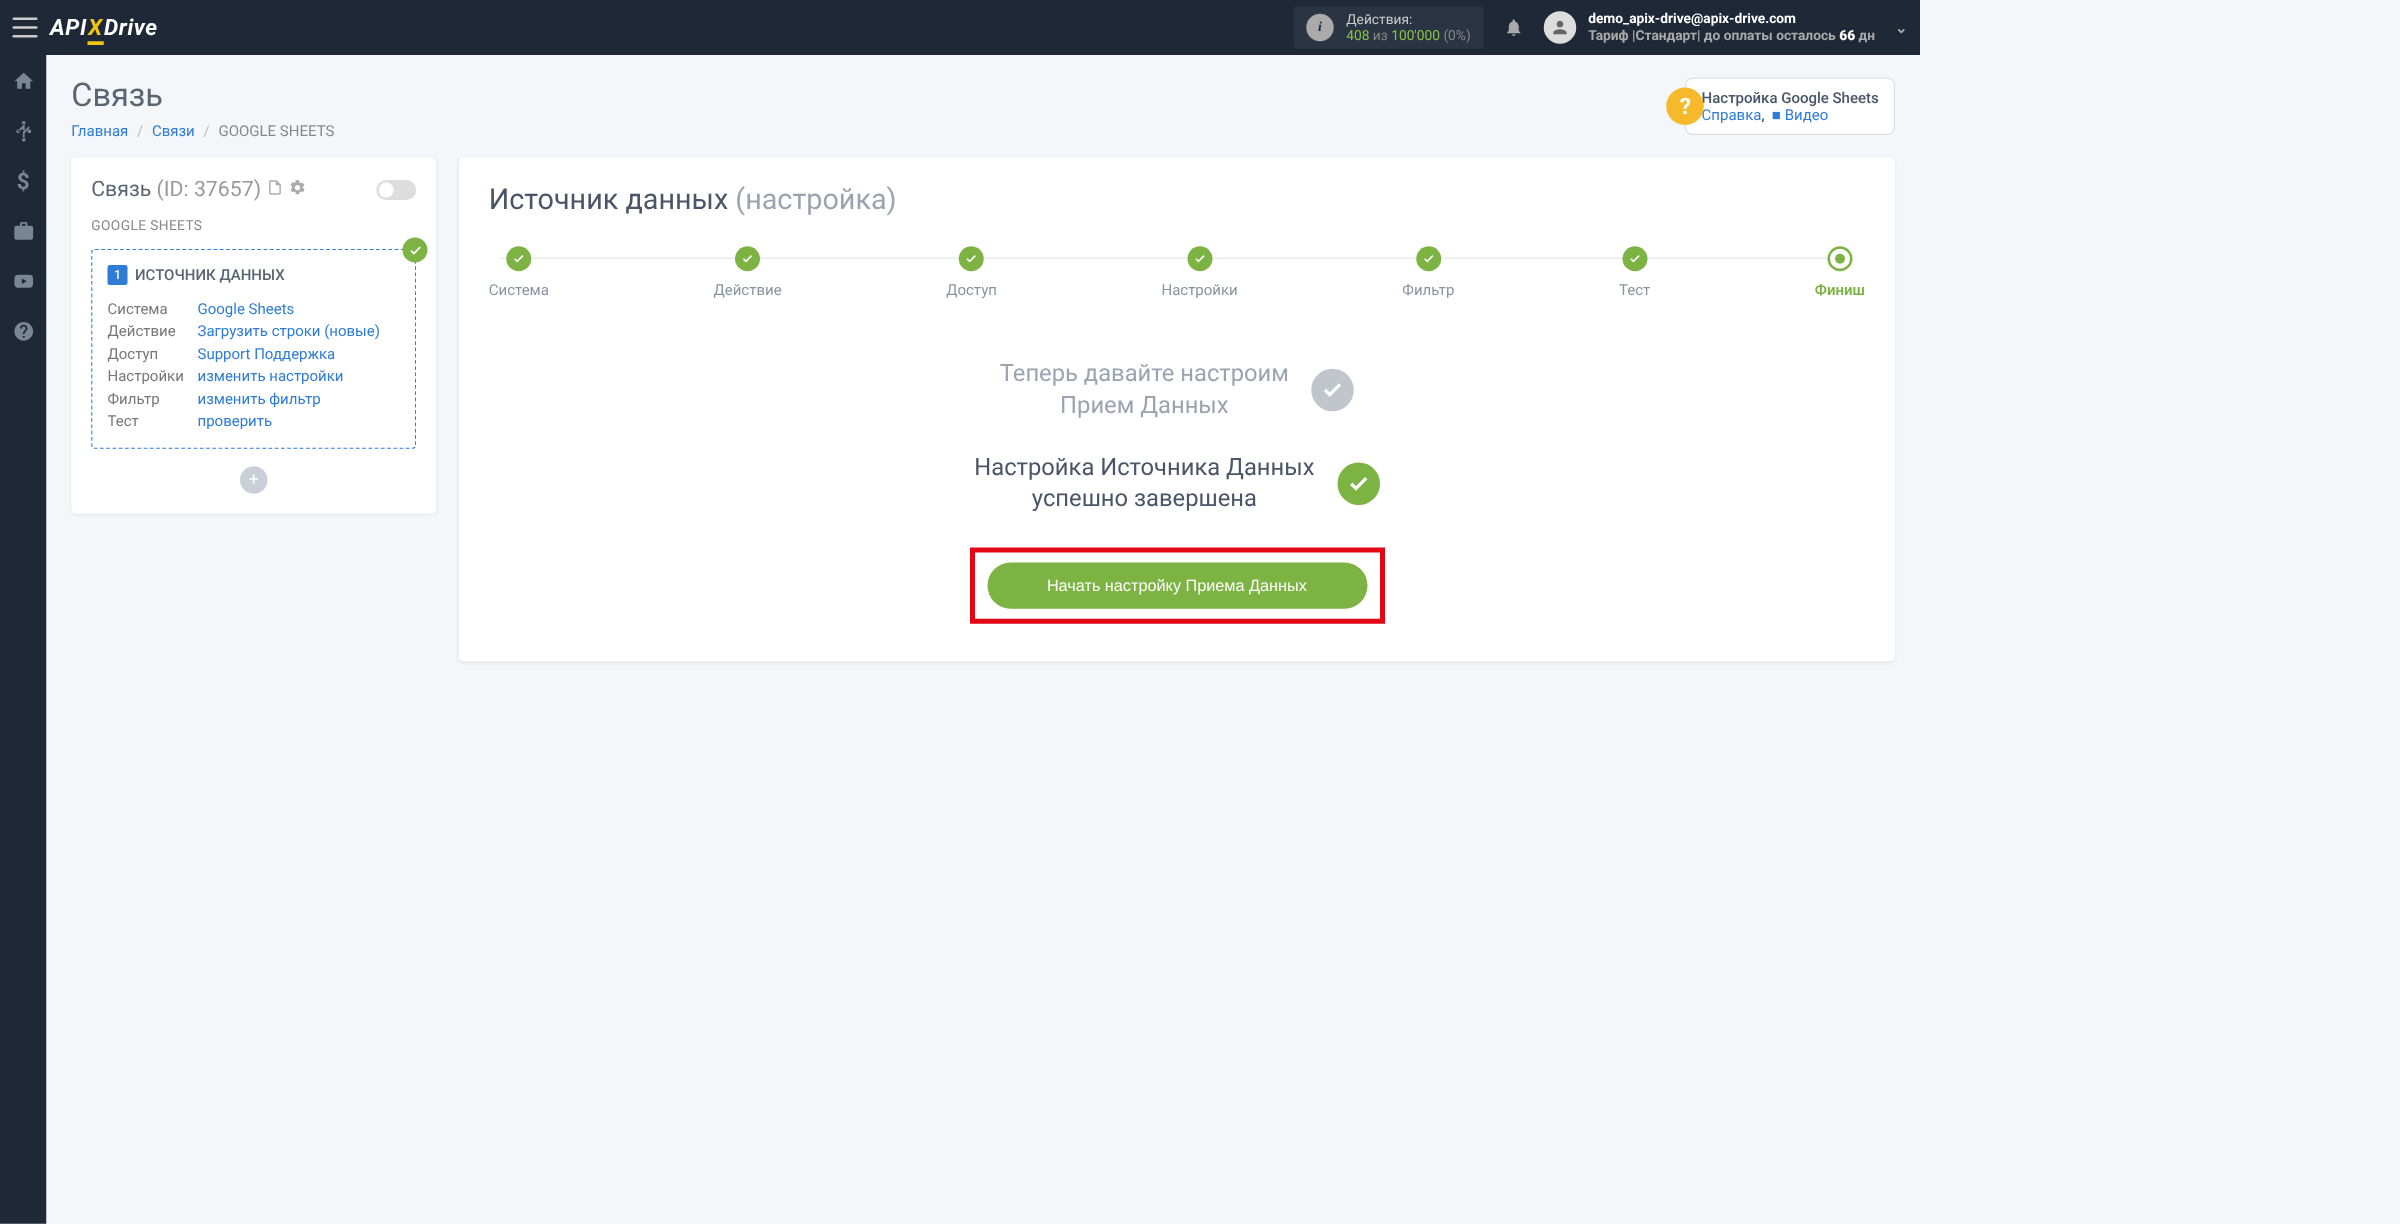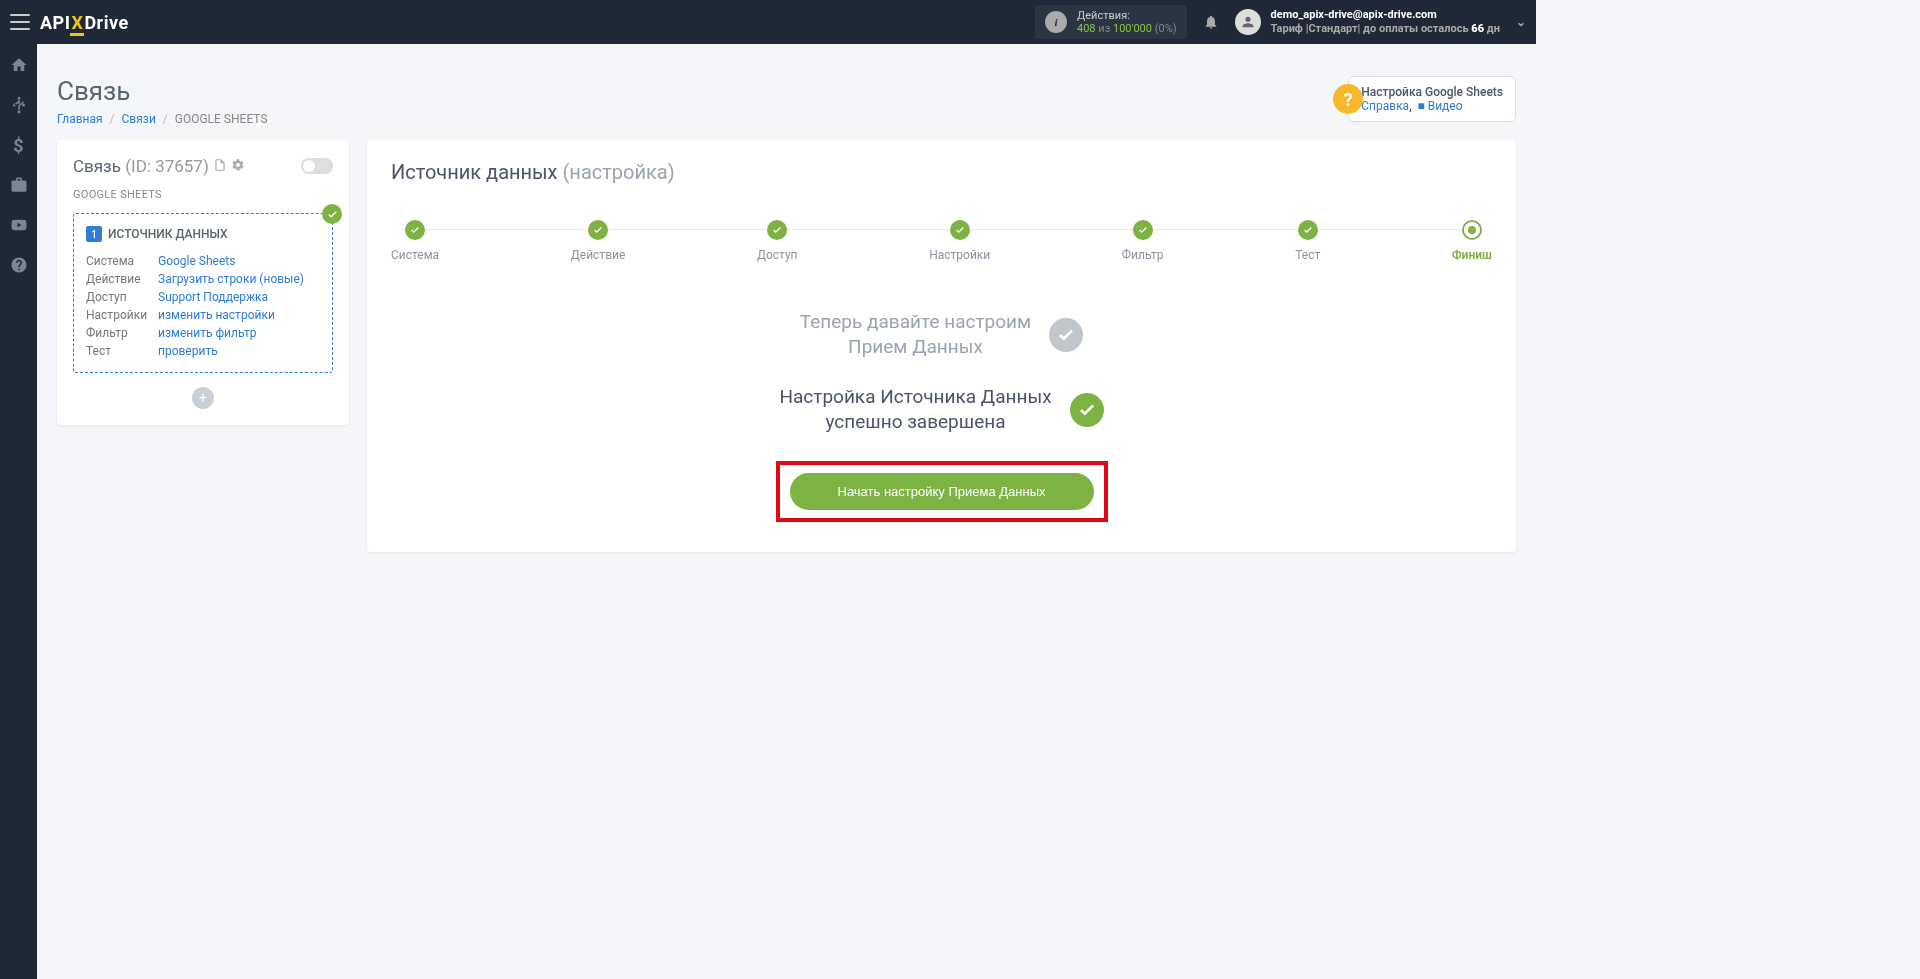--- a/index.html
+++ b/index.html
@@ -1,20 +1,20 @@
 <!DOCTYPE html>
 <html><head>
 <meta charset="utf-8">
 <style>
 * { margin: 0; padding: 0; box-sizing: border-box; }
 body { font-family: -apple-system, BlinkMacSystemFont, "Segoe UI", Roboto, sans-serif; background: #f4f6f9; color: #333; font-size: 13px; width: 1536px; }
 .topbar { background: #1e2836; height: 44px; display: flex; align-items: center; padding: 0 10px; color: #fff; position: relative; }
 .hamburger { width: 20px; height: 16px; display: flex; flex-direction: column; justify-content: space-between; cursor: pointer; margin-right: 10px; }
 .hamburger span { display: block; height: 2px; background: #ccc; border-radius: 1px; }
-.logo { font-weight: bold; font-size: 18px; letter-spacing: 0.5px; color: #fff; }
+.logo { font-weight: bold; font-size: 18px; letter-spacing: 0.5px; color: #fff; font-style: italic; }
 .logo .x { color: #f1c40f; border-bottom: 3px solid #f1c40f; padding: 0 1px; }
 .topbar-right { margin-left: auto; display: flex; align-items: center; gap: 16px; }
 .actions-box { background: #2a3442; border-radius: 3px; padding: 4px 10px; display: flex; align-items: center; gap: 10px; font-size: 11px; }
 .info-circle { width: 22px; height: 22px; border-radius: 50%; background: #aaa; color: #1e2836; display: flex; align-items: center; justify-content: center; font-weight: bold; font-style: italic; font-family: Georgia, serif; }
 .actions-text .line1 { color: #ccc; }
 .actions-text .line2 { color: #8bc34a; }
 .actions-text .line2 .muted { color: #888; }
 .bell-icon { width: 16px; height: 18px; fill: #aaa; cursor: pointer; }
 .user-block { display: flex; align-items: center; gap: 10px; cursor: pointer; font-weight: bold; }
 .avatar { width: 26px; height: 26px; border-radius: 50%; background: #ddd; display: flex; align-items: center; justify-content: center; }
@@ -23,21 +23,21 @@
 .user-text .email { color: #fff; }
 .user-text .plan { color: #aaa; text-align: center; }
 .user-text .plan b { color: #fff; }
 .chev { color: #aaa; font-size: 12px; margin-left: 6px; }
 
 .leftnav { position: absolute; left: 0; top: 44px; width: 37px; background: #1e2836; height: calc(100% - 44px); display: flex; flex-direction: column; align-items: center; padding-top: 12px; gap: 22px; }
 .leftnav .nav-icon { width: 18px; height: 18px; color: #7a8596; cursor: pointer; display: flex; align-items: center; justify-content: center; }
 .leftnav .nav-icon svg { width: 18px; height: 18px; fill: currentColor; }
 .dollar { font-size: 18px; font-weight: bold; color: #7a8596; }
 
-.page { margin-left: 37px; padding: 32px 20px; }
+.page { margin-left: 37px; padding: 18px 20px; }
 .page-head { display: flex; align-items: flex-start; justify-content: space-between; margin-bottom: 14px; }
 .page-title { font-size: 26px; color: #5a6572; font-weight: 400; margin-bottom: 6px; }
 .breadcrumb { font-size: 12px; color: #888; }
 .breadcrumb a { color: #2e7cd6; text-decoration: none; }
 .breadcrumb .sep { margin: 0 4px; color: #bbb; }
 .help-box { background: #fff; border: 1px solid #ddd; border-radius: 6px; padding: 8px 12px; font-size: 12px; position: relative; }
 .help-box .q { position: absolute; left: -16px; top: 50%; transform: translateY(-50%); width: 30px; height: 30px; border-radius: 50%; background: #f5b92b; color: #fff; font-weight: bold; font-size: 18px; display: flex; align-items: center; justify-content: center; }
 .help-box .title { color: #4a5568; font-weight: 500; }
 .help-box a { color: #2e7cd6; text-decoration: none; }
 .help-box .video-icon { color: #2e7cd6; }
@@ -55,21 +55,21 @@
 .source-box .badge svg { width: 11px; height: 11px; stroke: #fff; stroke-width: 3; fill: none; }
 .source-box .hdr { display: flex; align-items: center; gap: 6px; font-size: 12px; color: #5a6572; font-weight: 500; margin-bottom: 10px; }
 .source-box .hdr .num { background: #2e7cd6; color: #fff; width: 16px; height: 16px; display: flex; align-items: center; justify-content: center; font-size: 10px; border-radius: 2px; }
 .source-box table { width: 100%; font-size: 12px; border-collapse: collapse; }
 .source-box td { padding: 2px 0; vertical-align: top; }
 .source-box td:first-child { color: #777; width: 72px; }
 .source-box td a { color: #2e7cd6; text-decoration: none; }
 .plus-btn { width: 22px; height: 22px; border-radius: 50%; background: #c9cfd6; color: #fff; display: flex; align-items: center; justify-content: center; margin: 14px auto 0; cursor: pointer; font-size: 14px; }
 
 .main-card { flex: 1; background: #fff; border-radius: 4px; box-shadow: 0 1px 3px rgba(0,0,0,0.07); padding: 20px 24px 30px; }
-.main-title { font-size: 20px; color: #4a5568; margin-bottom: 36px; }
+.main-title { font-size: 23px; color: #4a5568; margin-bottom: 24px; }
 .main-title .muted { color: #9aa4b0; }
 
 .stepper { display: flex; align-items: flex-start; justify-content: space-between; margin-bottom: 48px; position: relative; }
 .stepper::before { content: ''; position: absolute; top: 9px; left: 10px; right: 10px; height: 1px; background: #e4e8ec; z-index: 0; }
 .step { display: flex; flex-direction: column; align-items: center; gap: 8px; z-index: 1; font-size: 12px; color: #8a94a0; cursor: pointer; }
 .step .dot { width: 20px; height: 20px; border-radius: 50%; background: #7cb342; display: flex; align-items: center; justify-content: center; }
 .step .dot svg { width: 10px; height: 10px; stroke: #fff; stroke-width: 3; fill: none; }
 .step.final .dot { background: #fff; border: 2px solid #7cb342; position: relative; }
 .step.final .dot::after { content: ''; width: 8px; height: 8px; border-radius: 50%; background: #7cb342; }
 .step.final { color: #7cb342; font-weight: 600; }

